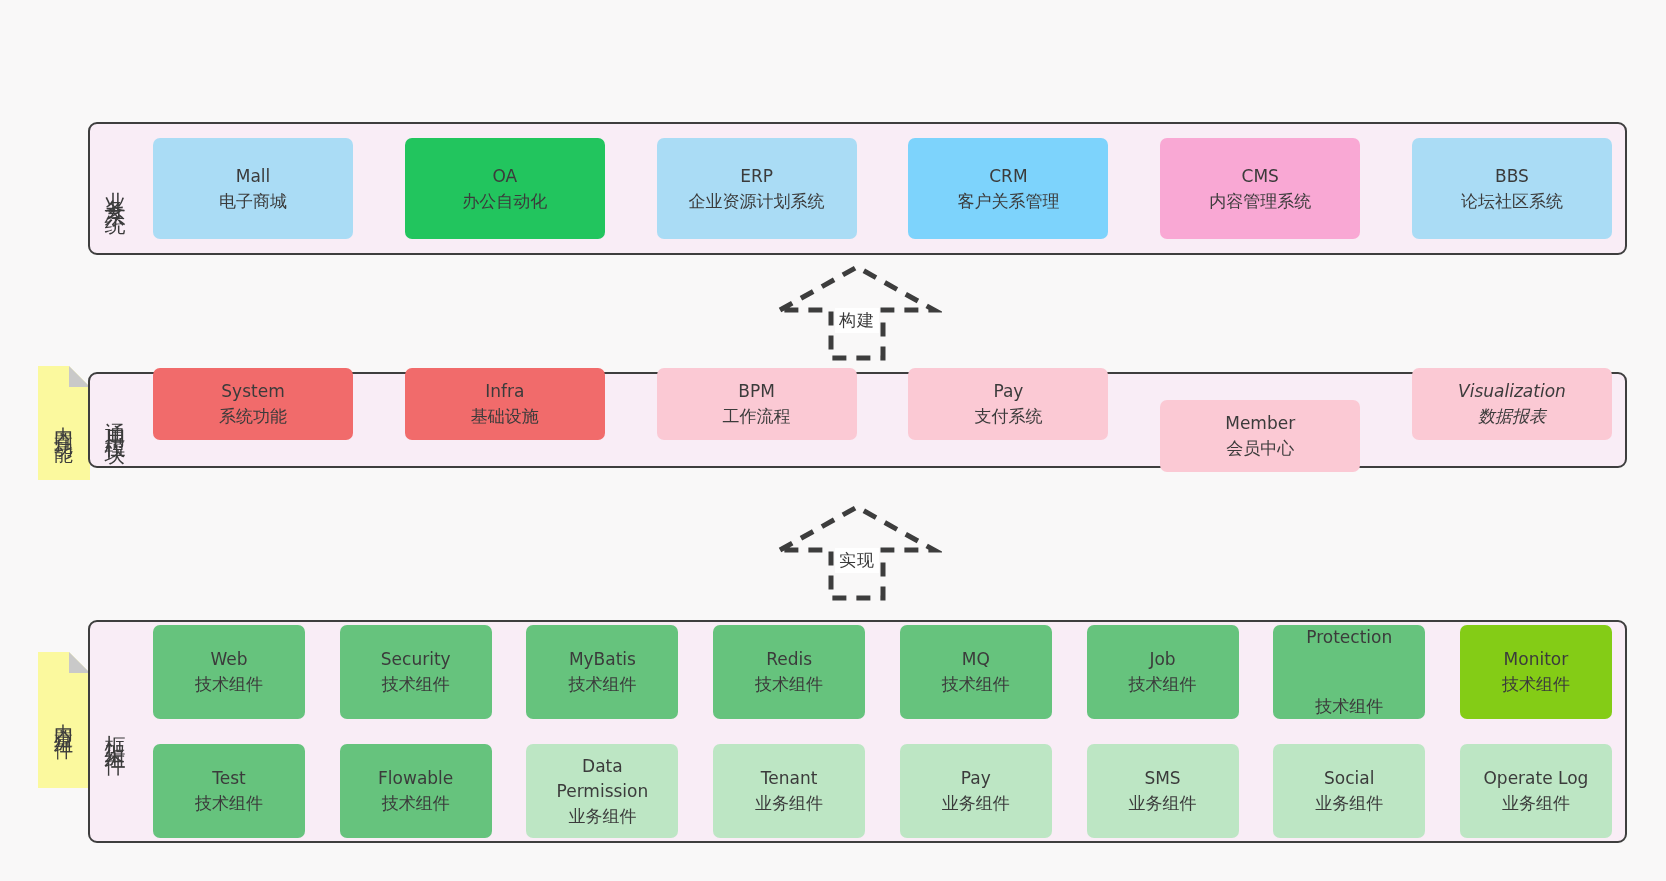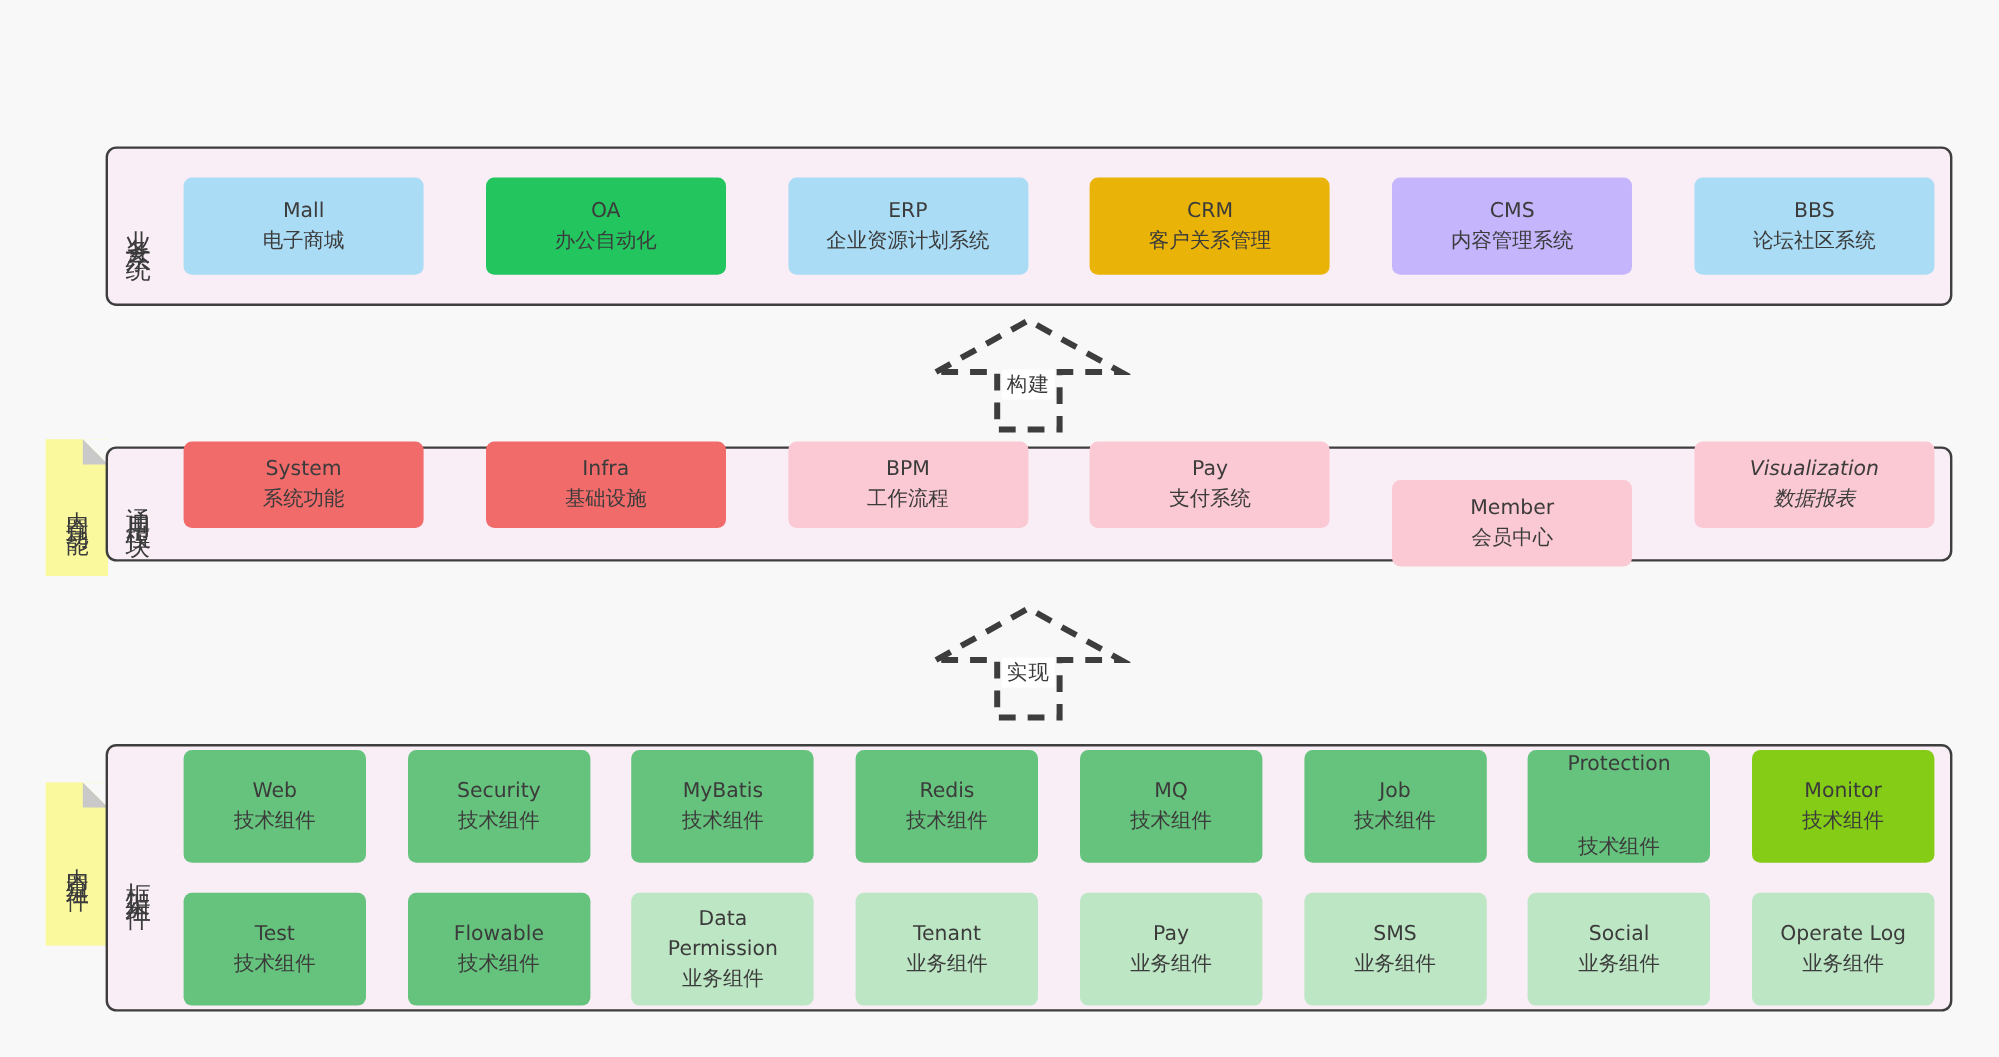--- a/index.html
+++ b/index.html
@@ -30,21 +30,21 @@
     display:flex; flex-direction:column; justify-content:center; gap:25px;
   }
   .box-row{ display:flex; justify-content:space-between; }
   .box{
     display:flex; flex-direction:column; align-items:center; justify-content:center;
     border-radius:7px; text-align:center; padding:0 12px;
     font-size:17px; line-height:25px; color:var(--text);
   }
   .cols-6 .box{ width:200px; }
   .cols-8 .box{ width:152px; }
-  .layer-1 .box{ height:81px; }
+  .layer-1 .box{ height:101px; }
   .layer-2 .box{ height:72px; }
   .layer-3 .box{ height:94px; }
   .note{
     position:absolute; left:38px; width:52px; background:var(--note-bg);
     display:flex; align-items:center; justify-content:center; z-index:1;
   }
   .note-1{ top:366px; height:114px; }
   .note-2{ top:652px; height:136px; }
   .note .vtext{ font-size:19px; letter-spacing:6px; white-space:nowrap; }
   .fold-cut{
@@ -95,25 +95,25 @@
             <div class="box-subtitle">电子商城</div>
           </div>
           <div class="box" style="background: #22c55e;">
             <div class="box-title">OA</div>
             <div class="box-subtitle">办公自动化</div>
           </div>
           <div class="box" style="background: rgb(170, 220, 245);">
             <div class="box-title">ERP</div>
             <div class="box-subtitle">企业资源计划系统</div>
           </div>
-          <div class="box" style="background: #eab308; text-align: right;">
+          <div class="box" style="background: #7dd3fc; text-align: right;">
             <div class="box-title">CRM</div>
             <div class="box-subtitle">客户关系管理</div>
           </div>
-          <div class="box" style="background: #c4b5fd;">
+          <div class="box" style="background: #f9a8d4;">
             <div class="box-title">CMS</div>
             <div class="box-subtitle">内容管理系统</div>
           </div>
           <div class="box" style="background: rgb(170, 220, 245);">
             <div class="box-title">BBS</div>
             <div class="box-subtitle">论坛社区系统</div>
           </div>
         </div>
       </div>
   </section>

